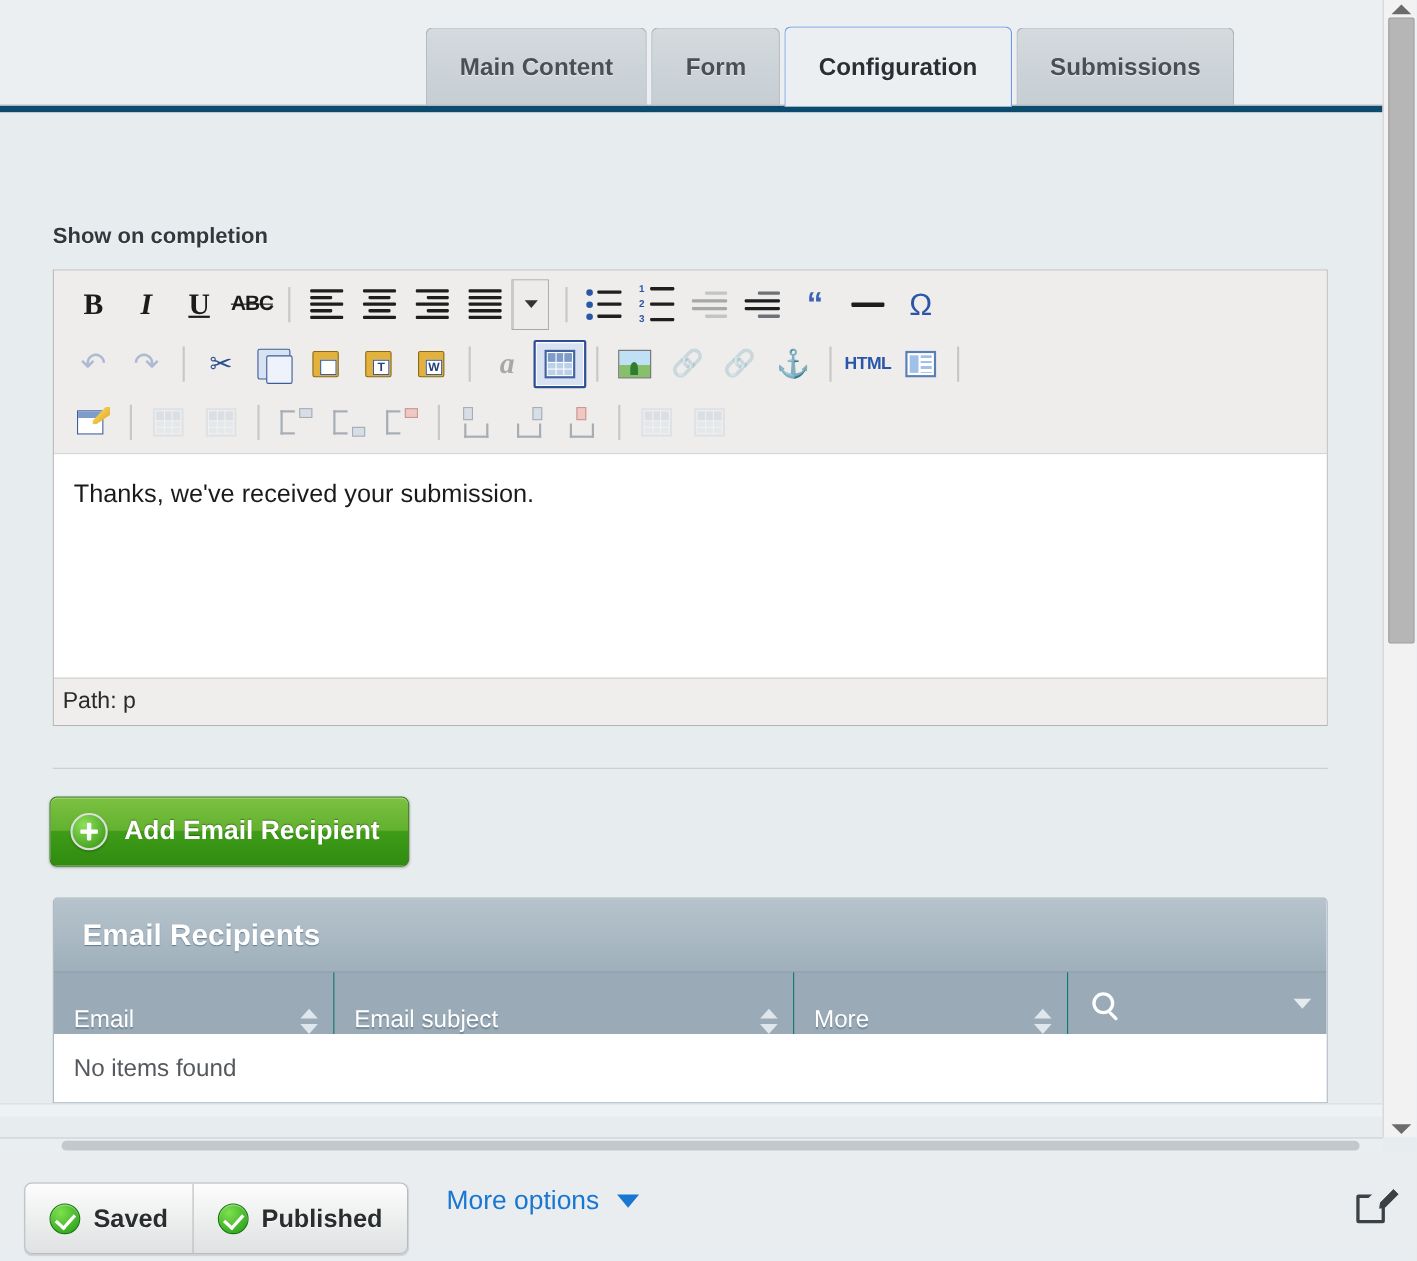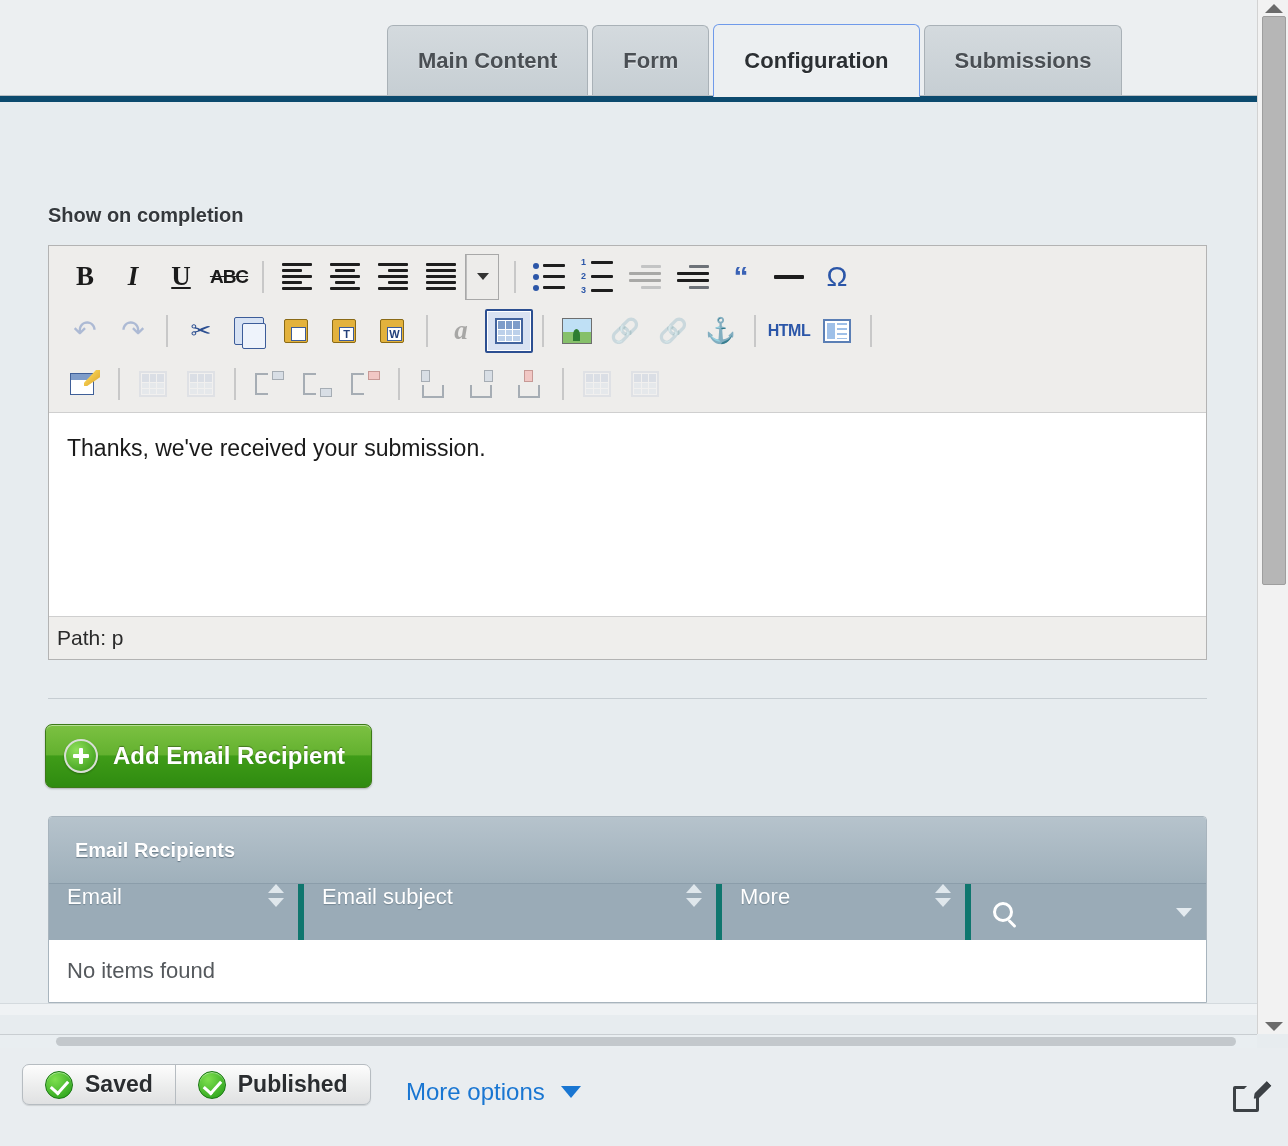--- a/index.html
+++ b/index.html
@@ -208,28 +208,28 @@
 
   
   .panel {
     margin: 28px 0 0 48px; width: 1159px;
     border: 1px solid #a8b4bd; border-radius: 4px 4px 0 0;
     overflow: hidden; background: #fff;
   }
   .panel-head {
     height: 66px; display: flex; align-items: center; padding-left: 26px;
     background: linear-gradient(to bottom, #b6c3cc 0%, #9fb0bb 100%);
-    color: #fff; font-size: 20px; font-weight: bold;
+    color: #fff; font-size: 27px; font-weight: bold;
     text-shadow: 0 1px 1px rgba(60,80,95,.6);
   }
   .thead { display: flex; height: 57px; background: #9aabb7; border-top: 1px solid #8b9daa; }
   .th {
-    display: flex; align-items: flex-start; justify-content: space-between;
+    display: flex; align-items: flex-end; justify-content: space-between;
     padding: 0 14px 0 18px; color: #fff; font-size: 22px;
-    border-right: 6px solid #0f766e; cursor: pointer;
+    border-right: 1px solid #0f766e; cursor: pointer;
     text-shadow: 0 1px 1px rgba(70,90,105,.45);
   }
   .th:last-child { border-right: none; }
   .th.c1 { width: 255px; } .th.c2 { width: 418px; gap: 21px; } .th.c3 { width: 249px; } .th.c4 { flex: 1; }
   .sortarrows { display: flex; flex-direction: column; gap: 5px; }
   .sortarrows .up { width: 0; height: 0; border-left: 8px solid transparent; border-right: 8px solid transparent; border-bottom: 9px solid #dfe7ec; }
   .sortarrows .dn { width: 0; height: 0; border-left: 8px solid transparent; border-right: 8px solid transparent; border-top: 9px solid #dfe7ec; }
   .search-th { display: flex; align-items: center; gap: 16px; padding-left: 22px; }
   .mag { width: 20px; height: 20px; border: 3px solid #fff; border-radius: 50%; position: relative; }
   .mag::after { content: ""; position: absolute; right: -7px; bottom: -6px; width: 10px; height: 3px; background: #fff; transform: rotate(45deg); border-radius: 2px; }
@@ -242,22 +242,22 @@
     position: absolute; left: 0; top: 1034px; width: 1257px; height: 14px;
     background: #e9eef1; border-top: 1px solid #c9ced2;
   }
   .hscroll .thumb { position: absolute; left: 56px; top: 2px; width: 1180px; height: 9px; background: #c3c8cc; border-radius: 5px; }
 
   .bottombar {
     position: absolute; left: 0; top: 1048px; width: 1288px; height: 98px;
     background: #e9edf0;
   }
   .statusgrp {
-    position: absolute; left: 22px; top: 16px;
-    display: flex; height: 41px;
+    position: absolute; left: 22px; top: 27px;
+    display: flex; height: 65px;
     border: 1px solid #b6bcc1; border-radius: 7px; overflow: hidden;
     background: linear-gradient(to bottom, #fdfdfd 0%, #eceded 55%, #e0e1e2 100%);
     box-shadow: 0 1px 1px rgba(0,0,0,.12);
     justify-content: center;
   }
   .statusbtn {
     display: flex; align-items: center; gap: 12px; padding: 0 22px;
     font-size: 23px; font-weight: bold; color: #2a2d30; cursor: pointer;
     text-shadow: 0 1px 0 rgba(255,255,255,.8);
   }

